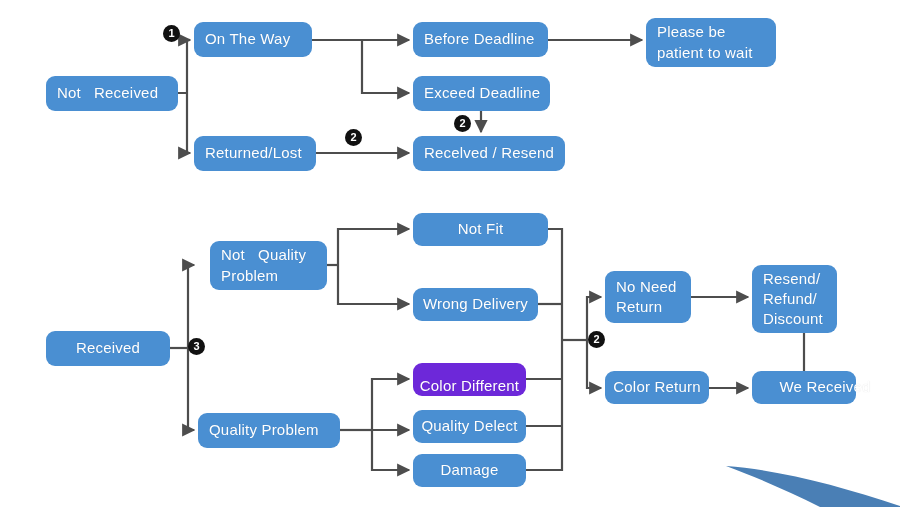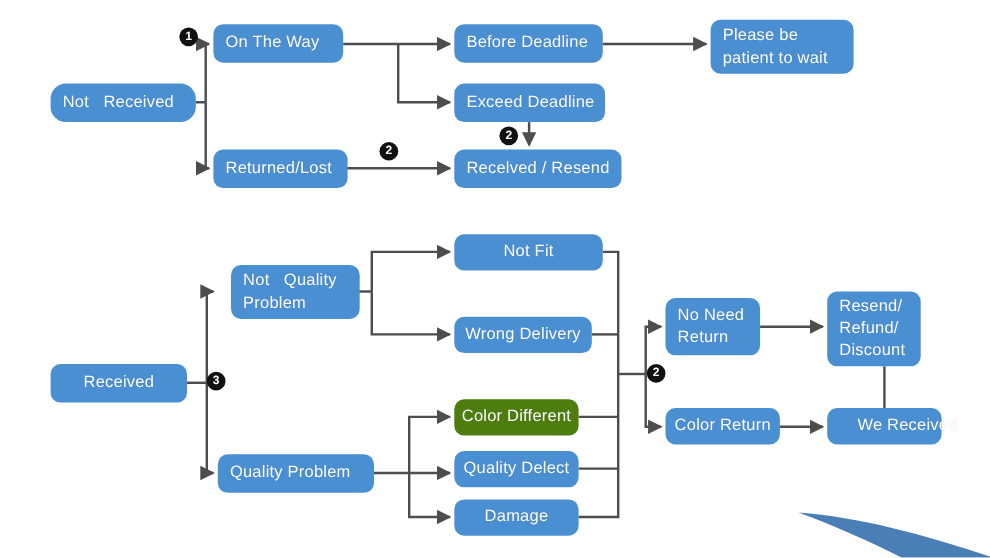--- a/index.html
+++ b/index.html
@@ -107,35 +107,35 @@
         <path d="M562,340 H587"></path>
         <path d="M587,340 V297 H601" marker-end="url(#arrow)"></path>
         <path d="M587,340 V388 H601" marker-end="url(#arrow)"></path>
         <path d="M691,297 H748" marker-end="url(#arrow)"></path>
         <path d="M709,388 H748" marker-end="url(#arrow)"></path>
         <path d="M804,371 V333"></path>
       </g>
   </svg>
 
   <div id="node-layer">
-      <div class="node left" style="left: 46px; top: 76px; width: 132px; height: 35px; background: rgb(74, 143, 210); color: rgb(255, 255, 255); border-radius: 14px;"><span>Not   Received</span></div>
+      <div class="node left" style="left: 46px; top: 76px; width: 132px; height: 35px; background: rgb(74, 143, 210); color: rgb(255, 255, 255);"><span>Not   Received</span></div>
       <div class="node left" style="left: 194px; top: 22px; width: 118px; height: 35px; background: rgb(74, 143, 210); color: rgb(255, 255, 255);"><span>On The Way</span></div>
       <div class="node left" style="left: 194px; top: 136px; width: 122px; height: 35px; background: rgb(74, 143, 210); color: rgb(255, 255, 255);"><span>Returned/Lost</span></div>
       <div class="node left" style="left: 413px; top: 22px; width: 135px; height: 35px; background: rgb(74, 143, 210); color: rgb(255, 255, 255); align-items: center;"><span>Before Deadline</span></div>
       <div class="node left" style="left: 413px; top: 76px; width: 137px; height: 35px; background: rgb(74, 143, 210); color: rgb(255, 255, 255);"><span>Exceed Deadline</span></div>
       <div class="node left" style="left: 646px; top: 18px; width: 130px; height: 49px; background: rgb(74, 143, 210); color: rgb(255, 255, 255);"><span>Please be
 patient to wait</span></div>
       <div class="node left" style="left: 413px; top: 136px; width: 152px; height: 35px; background: rgb(74, 143, 210); color: rgb(255, 255, 255);"><span>Recelved / Resend</span></div>
       <div class="node center" style="left: 46px; top: 331px; width: 124px; height: 35px; background: rgb(74, 143, 210); color: rgb(255, 255, 255);"><span>Received</span></div>
       <div class="node left" style="left: 210px; top: 241px; width: 117px; height: 49px; background: rgb(74, 143, 210); color: rgb(255, 255, 255);"><span>Not   Quality
 Problem</span></div>
       <div class="node left" style="left: 198px; top: 413px; width: 142px; height: 35px; background: rgb(74, 143, 210); color: rgb(255, 255, 255);"><span>Quality Problem</span></div>
       <div class="node center" style="left: 413px; top: 213px; width: 135px; height: 33px; background: rgb(74, 143, 210); color: rgb(255, 255, 255);"><span>Not Fit</span></div>
       <div class="node center" style="left: 413px; top: 288px; width: 125px; height: 33px; background: rgb(74, 143, 210); color: rgb(255, 255, 255);"><span>Wrong Delivery</span></div>
-      <div class="node center" style="left: 413px; top: 363px; width: 113px; height: 33px; background: #4d7c0f; color: rgb(255, 255, 255);"><span>Color Different</span></div>
+      <div class="node center" style="left: 413px; top: 363px; width: 113px; height: 33px; background: #6d28d9; color: rgb(255, 255, 255); align-items: flex-end;"><span>Color Different</span></div>
       <div class="node center" style="left: 413px; top: 410px; width: 113px; height: 33px; background: rgb(74, 143, 210); color: rgb(255, 255, 255);"><span>Quality Delect</span></div>
       <div class="node center" style="left: 413px; top: 454px; width: 113px; height: 33px; background: rgb(74, 143, 210); color: rgb(255, 255, 255);"><span>Damage</span></div>
       <div class="node left" style="left: 605px; top: 271px; width: 86px; height: 52px; background: rgb(74, 143, 210); color: rgb(255, 255, 255);"><span>No Need
 Return</span></div>
       <div class="node center" style="left: 605px; top: 371px; width: 104px; height: 33px; background: rgb(74, 143, 210); color: rgb(255, 255, 255);"><span>Color Return</span></div>
       <div class="node left" style="left: 752px; top: 265px; width: 85px; height: 68px; background: rgb(74, 143, 210); color: rgb(255, 255, 255);"><span>Resend/
 Refund/
 Discount</span></div>
       <div class="node center" style="left: 752px; top: 371px; width: 104px; height: 33px; background: rgb(74, 143, 210); color: rgb(255, 255, 255); padding-left: 42px;"><span>We Received</span></div>
     </div>

